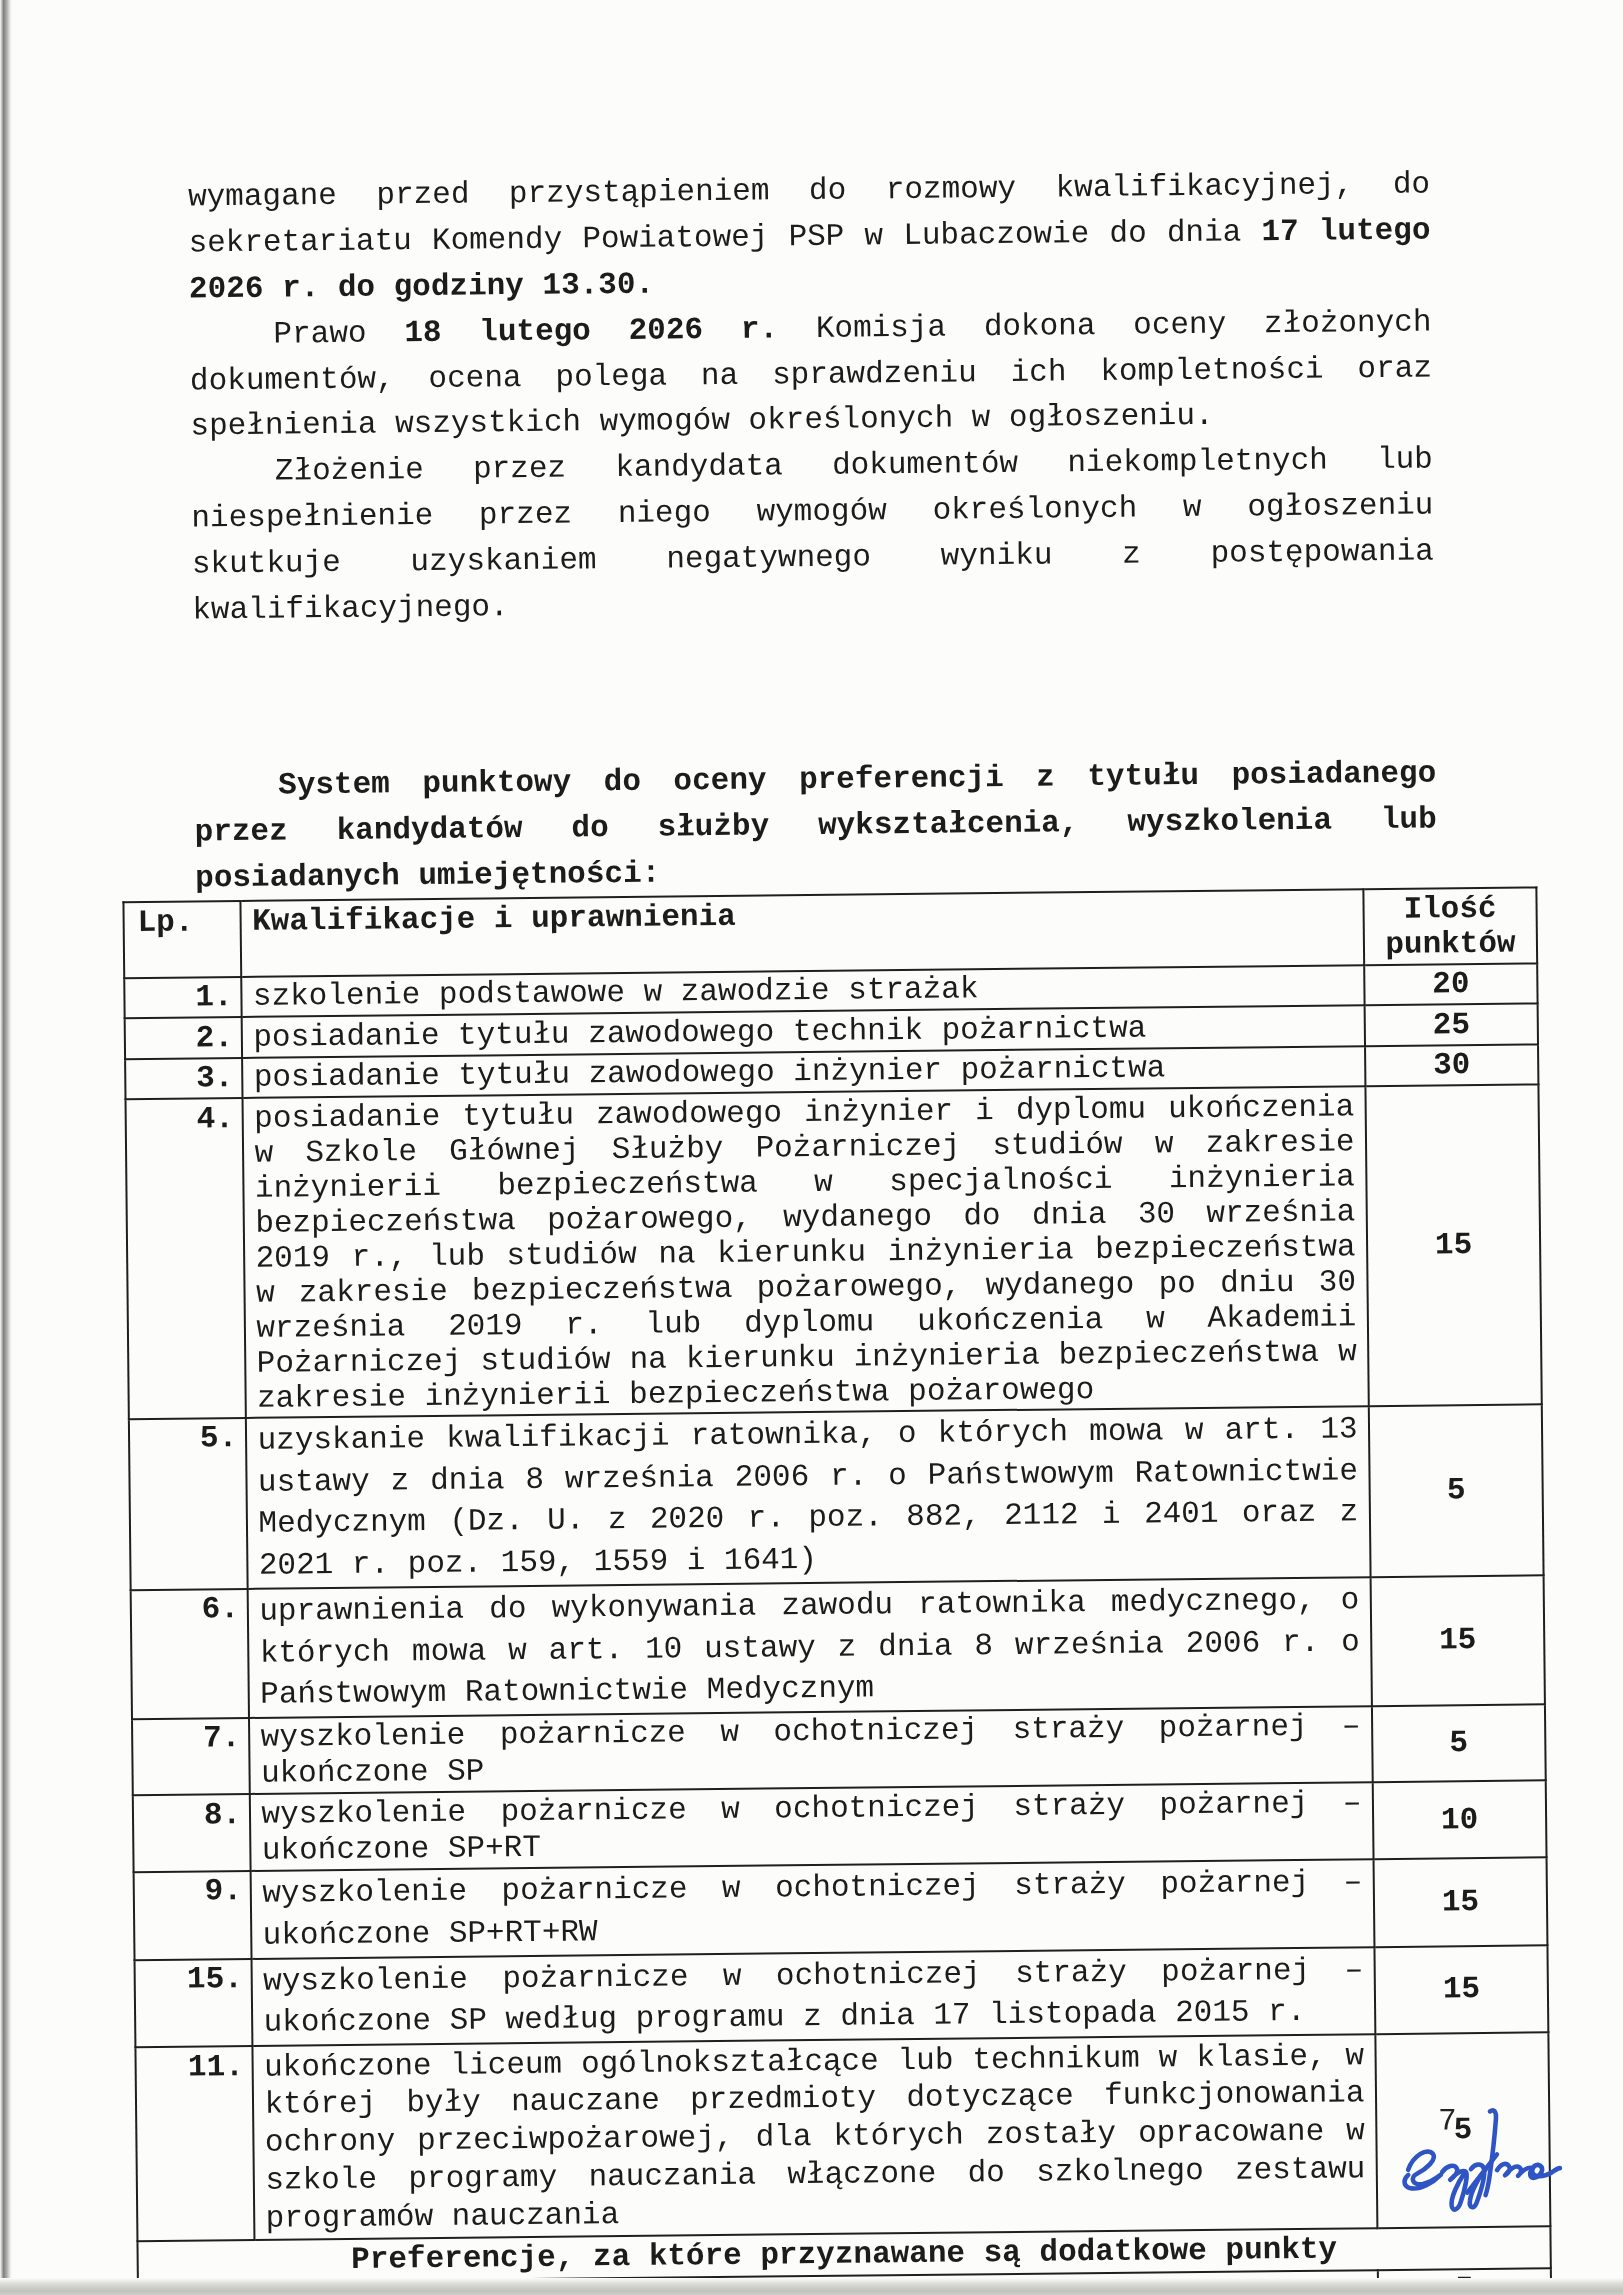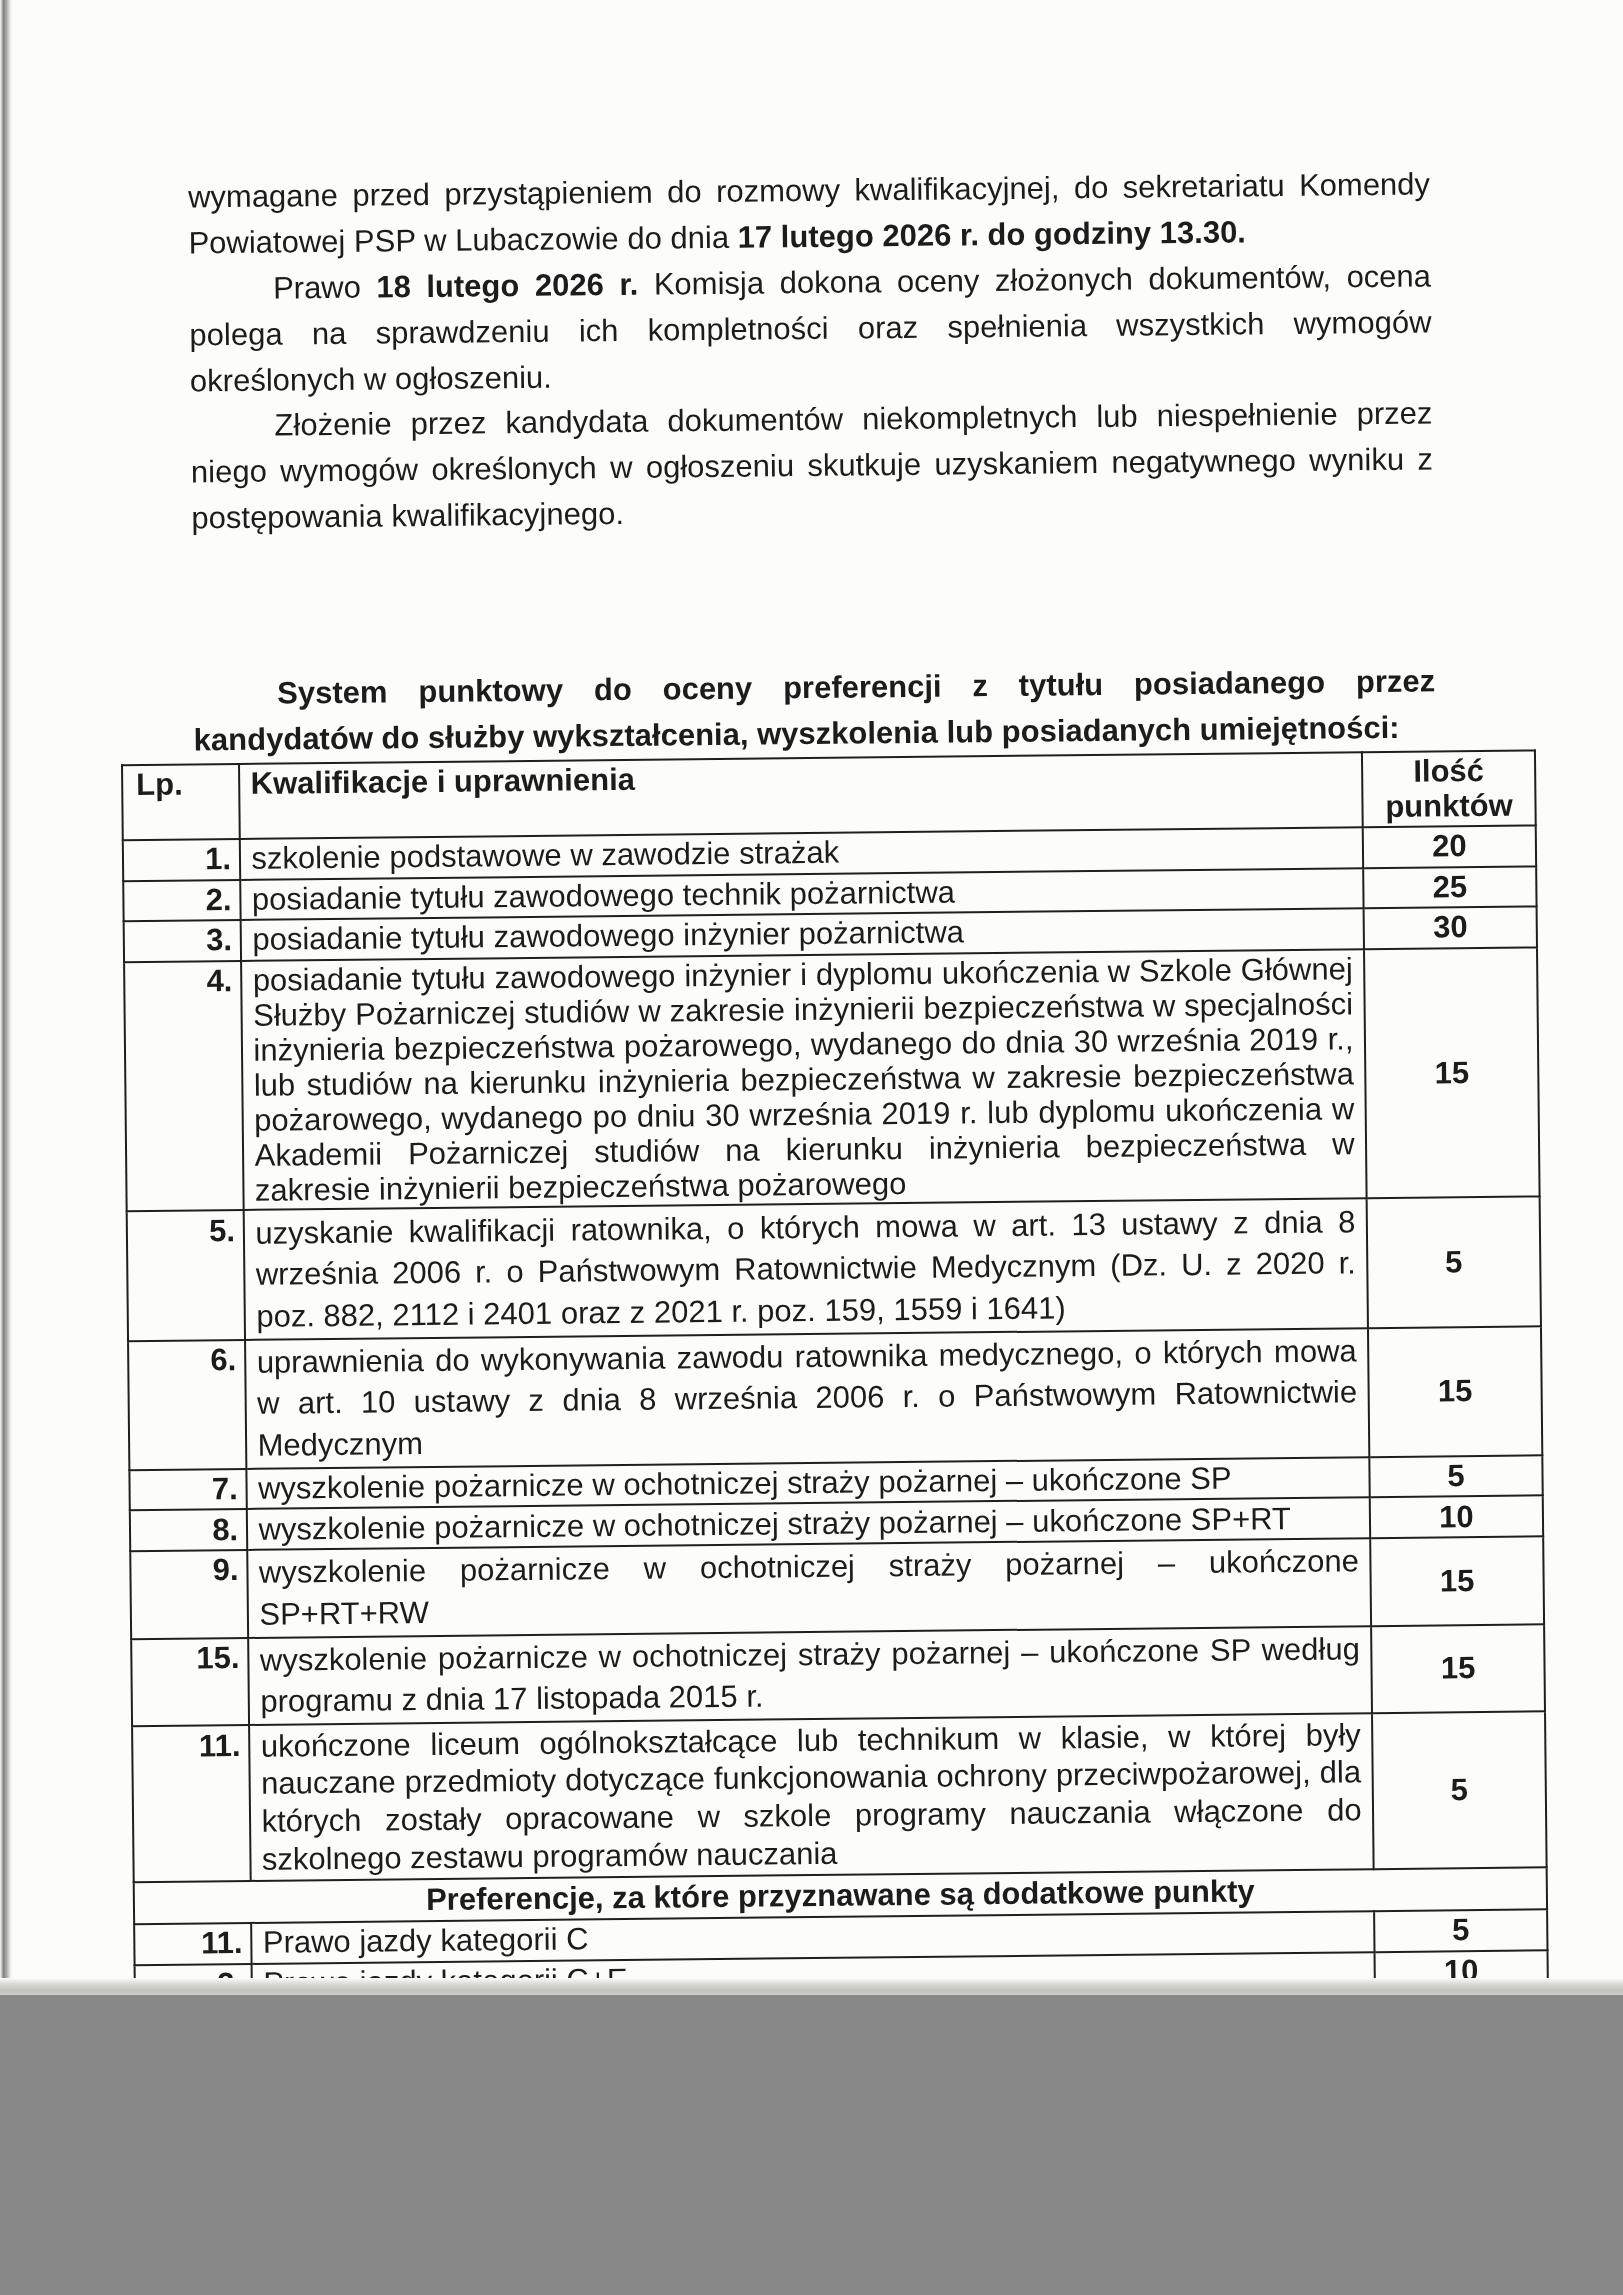--- a/index.html
+++ b/index.html
@@ -1,22 +1,22 @@
 <!DOCTYPE html>
 <html lang="pl" style="font-size:10.5px"><head>
 <meta charset="utf-8">
 <title>Skan dokumentu – strona 7</title>
 <style>
   html,body{margin:0;padding:0;background:#888;}
   .page{
     position:relative;
-    width:1623px;height:1995px;
+    width:1623px;height:2295px;
     background:#fcfcfb;
     overflow:hidden;
-    font-family:Liberation Sans, sans-serif;
+    font-family:Liberation Mono, monospace;
     color:#1c1c1c;
   }
   
   .edge-left{
     position:absolute;left:0;top:0;width:11.8px;height:100%;
     background:linear-gradient(90deg,#fbfbfa 0%,#80807e 30%,#b3b3b0 60%,#ececea 85%,#fcfcfb 100%);
     z-index:5;
   }
   .edge-bottom{
     position:absolute;left:0;bottom:0;width:100%;height:17px;

